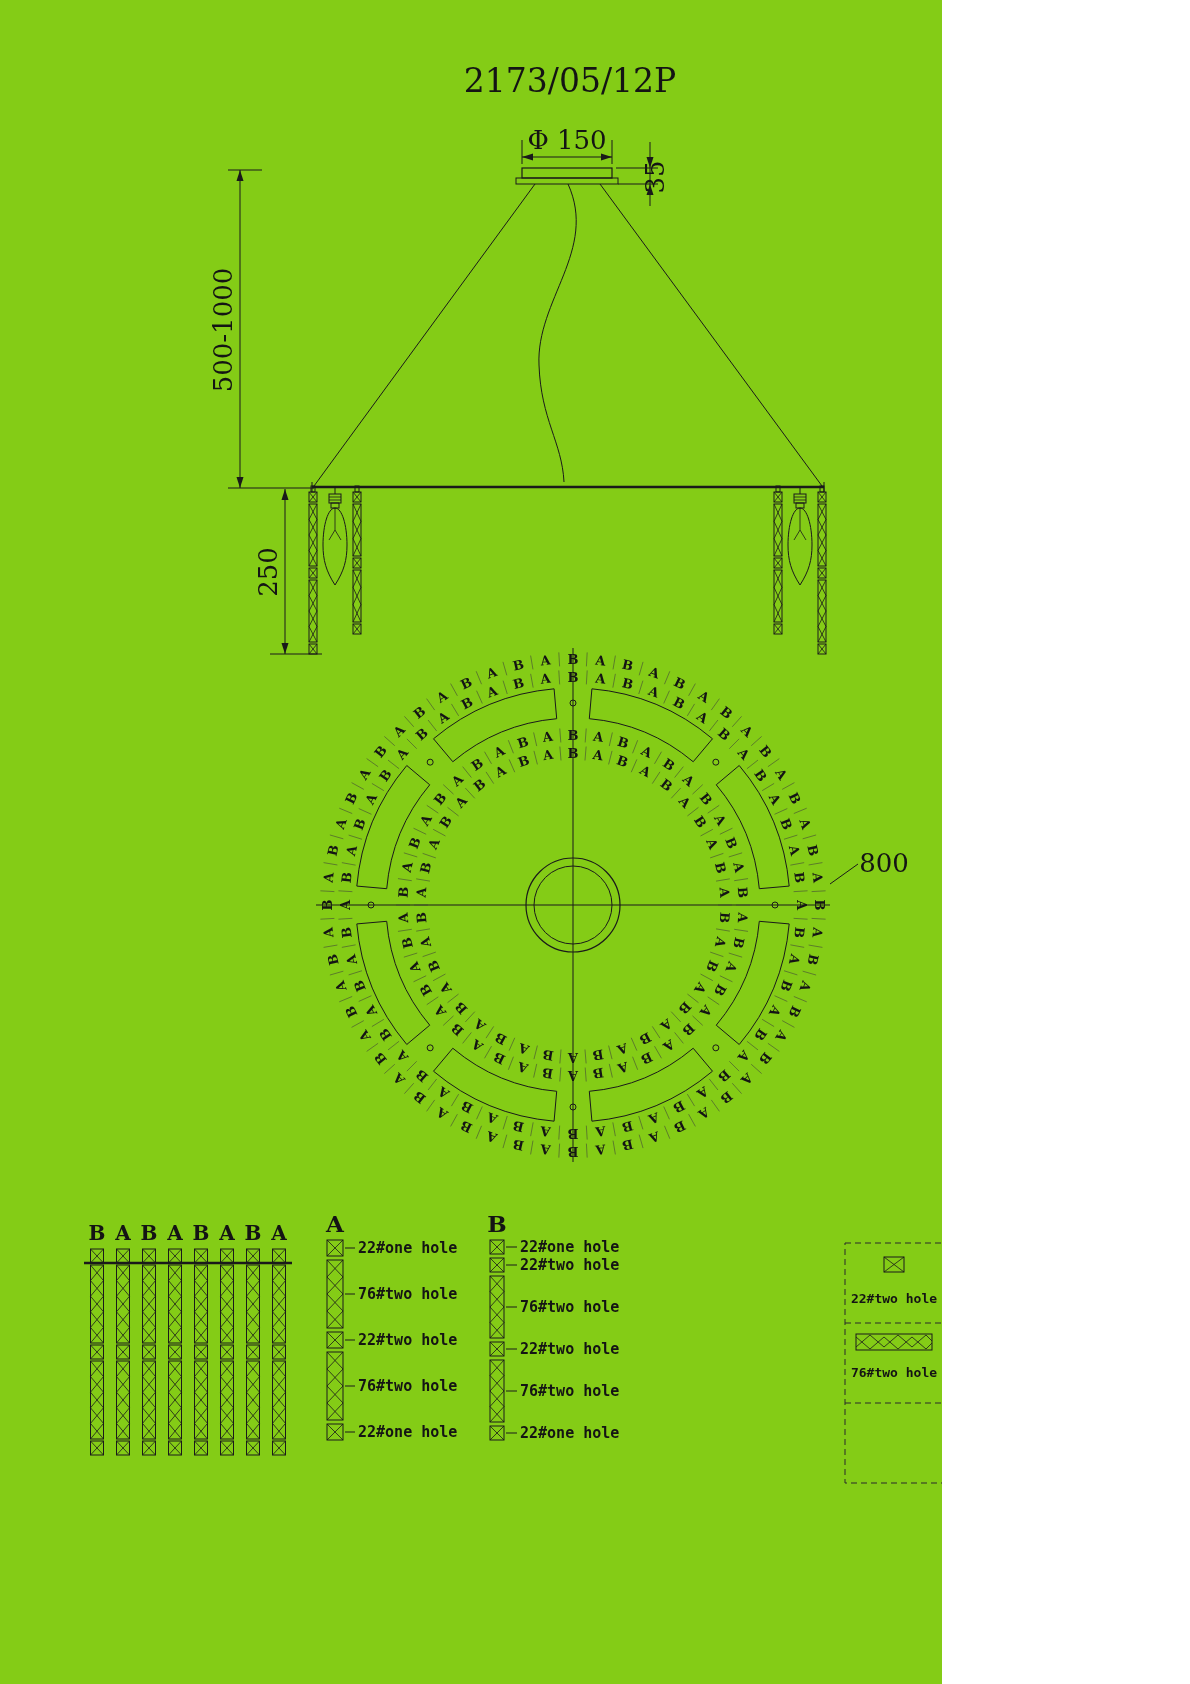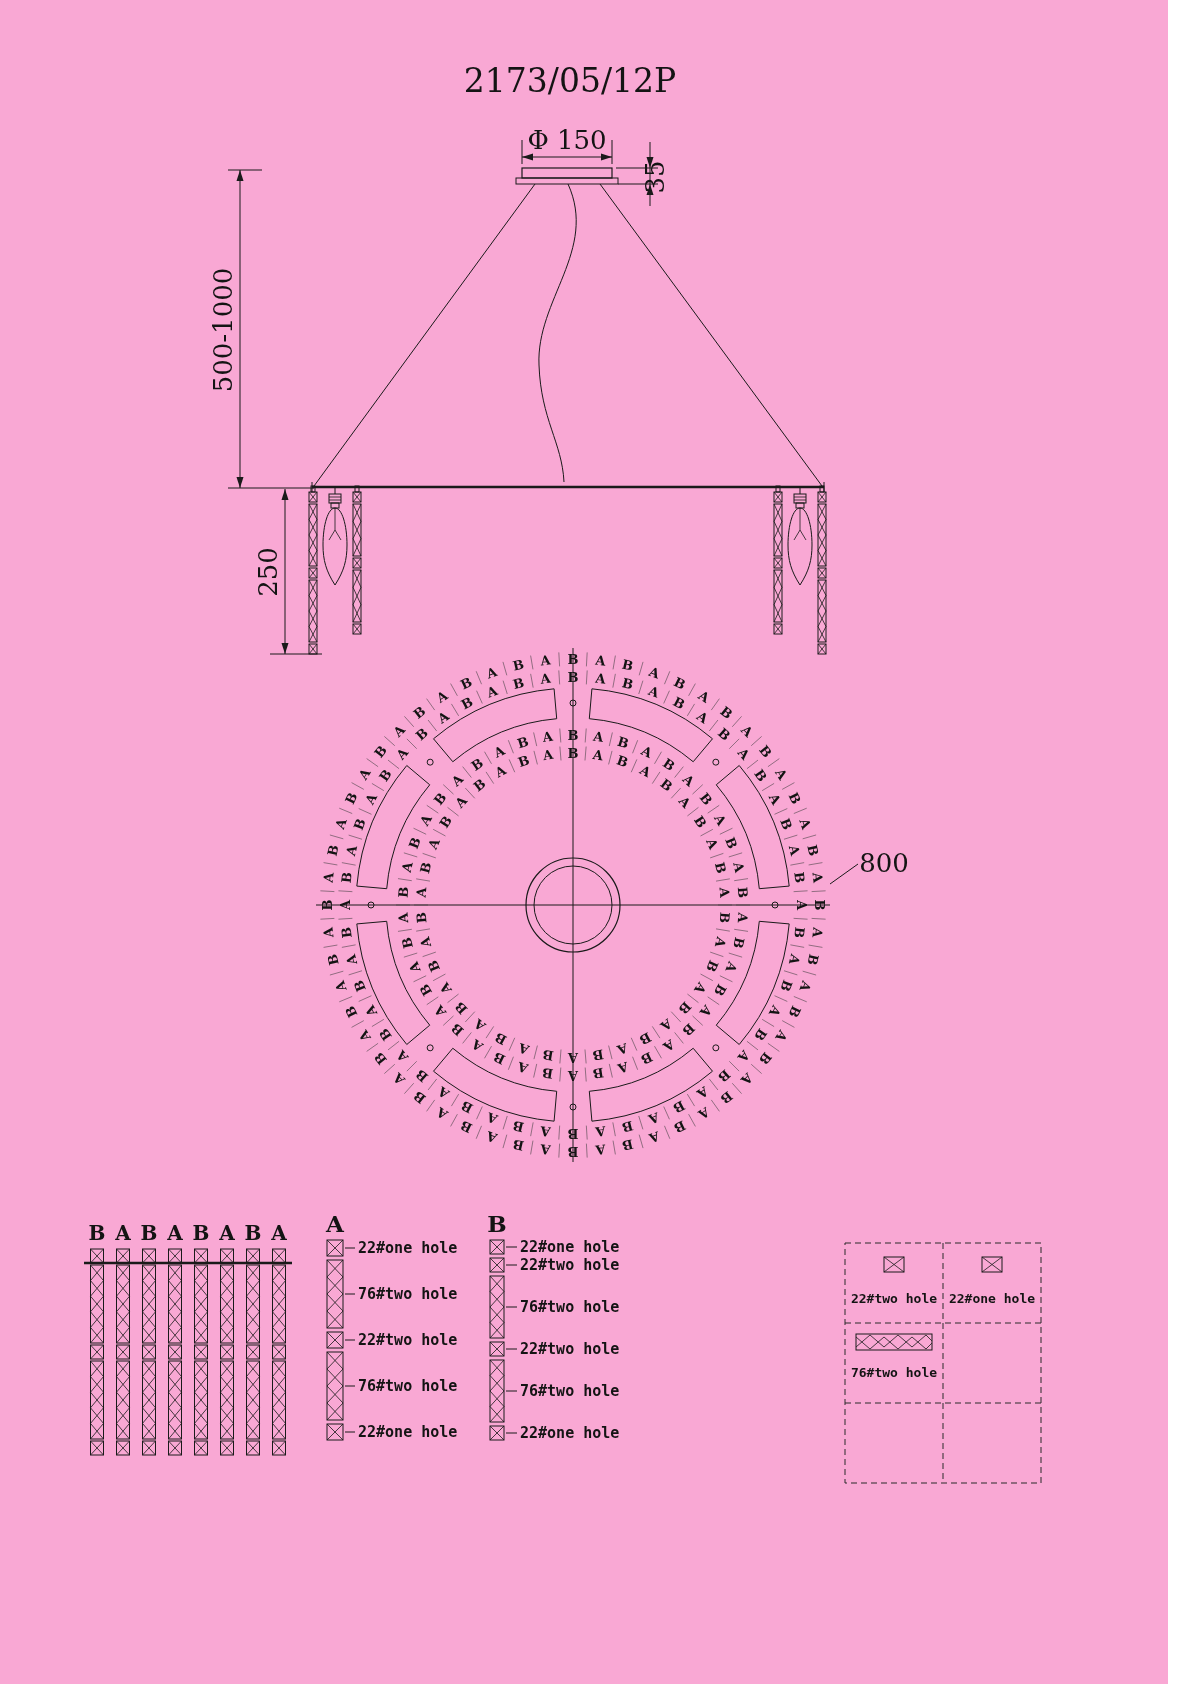--- a/index.html
+++ b/index.html
@@ -1,16 +1,16 @@
 <!DOCTYPE html>
 <html><head>
 <meta charset="utf-8">
 <style>
   html,body{margin:0;padding:0;background:#ffffff;}
-  .page{position:relative;width:1168px;height:1684px;background:#f9a8d4;overflow:hidden;
+  .page{position:relative;width:942px;height:1684px;background:#84cc16;overflow:hidden;
         font-family:"DejaVu Serif",serif;}
   svg text{fill:#141414;}
   .ln{stroke:#1a1a1a;stroke-width:1.2;fill:none;}
   .thin{stroke-width:1;}
   .thick{stroke-width:2.4;}
   .dash{stroke:#2a2a2a;stroke-width:1;fill:none;stroke-dasharray:6 4;}
   .arrow{fill:#1a1a1a;stroke:none;}
   .facet{stroke:#1a1a1a;stroke-width:.8;fill:none;}
   .tick{stroke:#3a3a3a;stroke-width:.55;}
   .title-text{font:400 33px "DejaVu Serif",serif;text-anchor:middle;}

